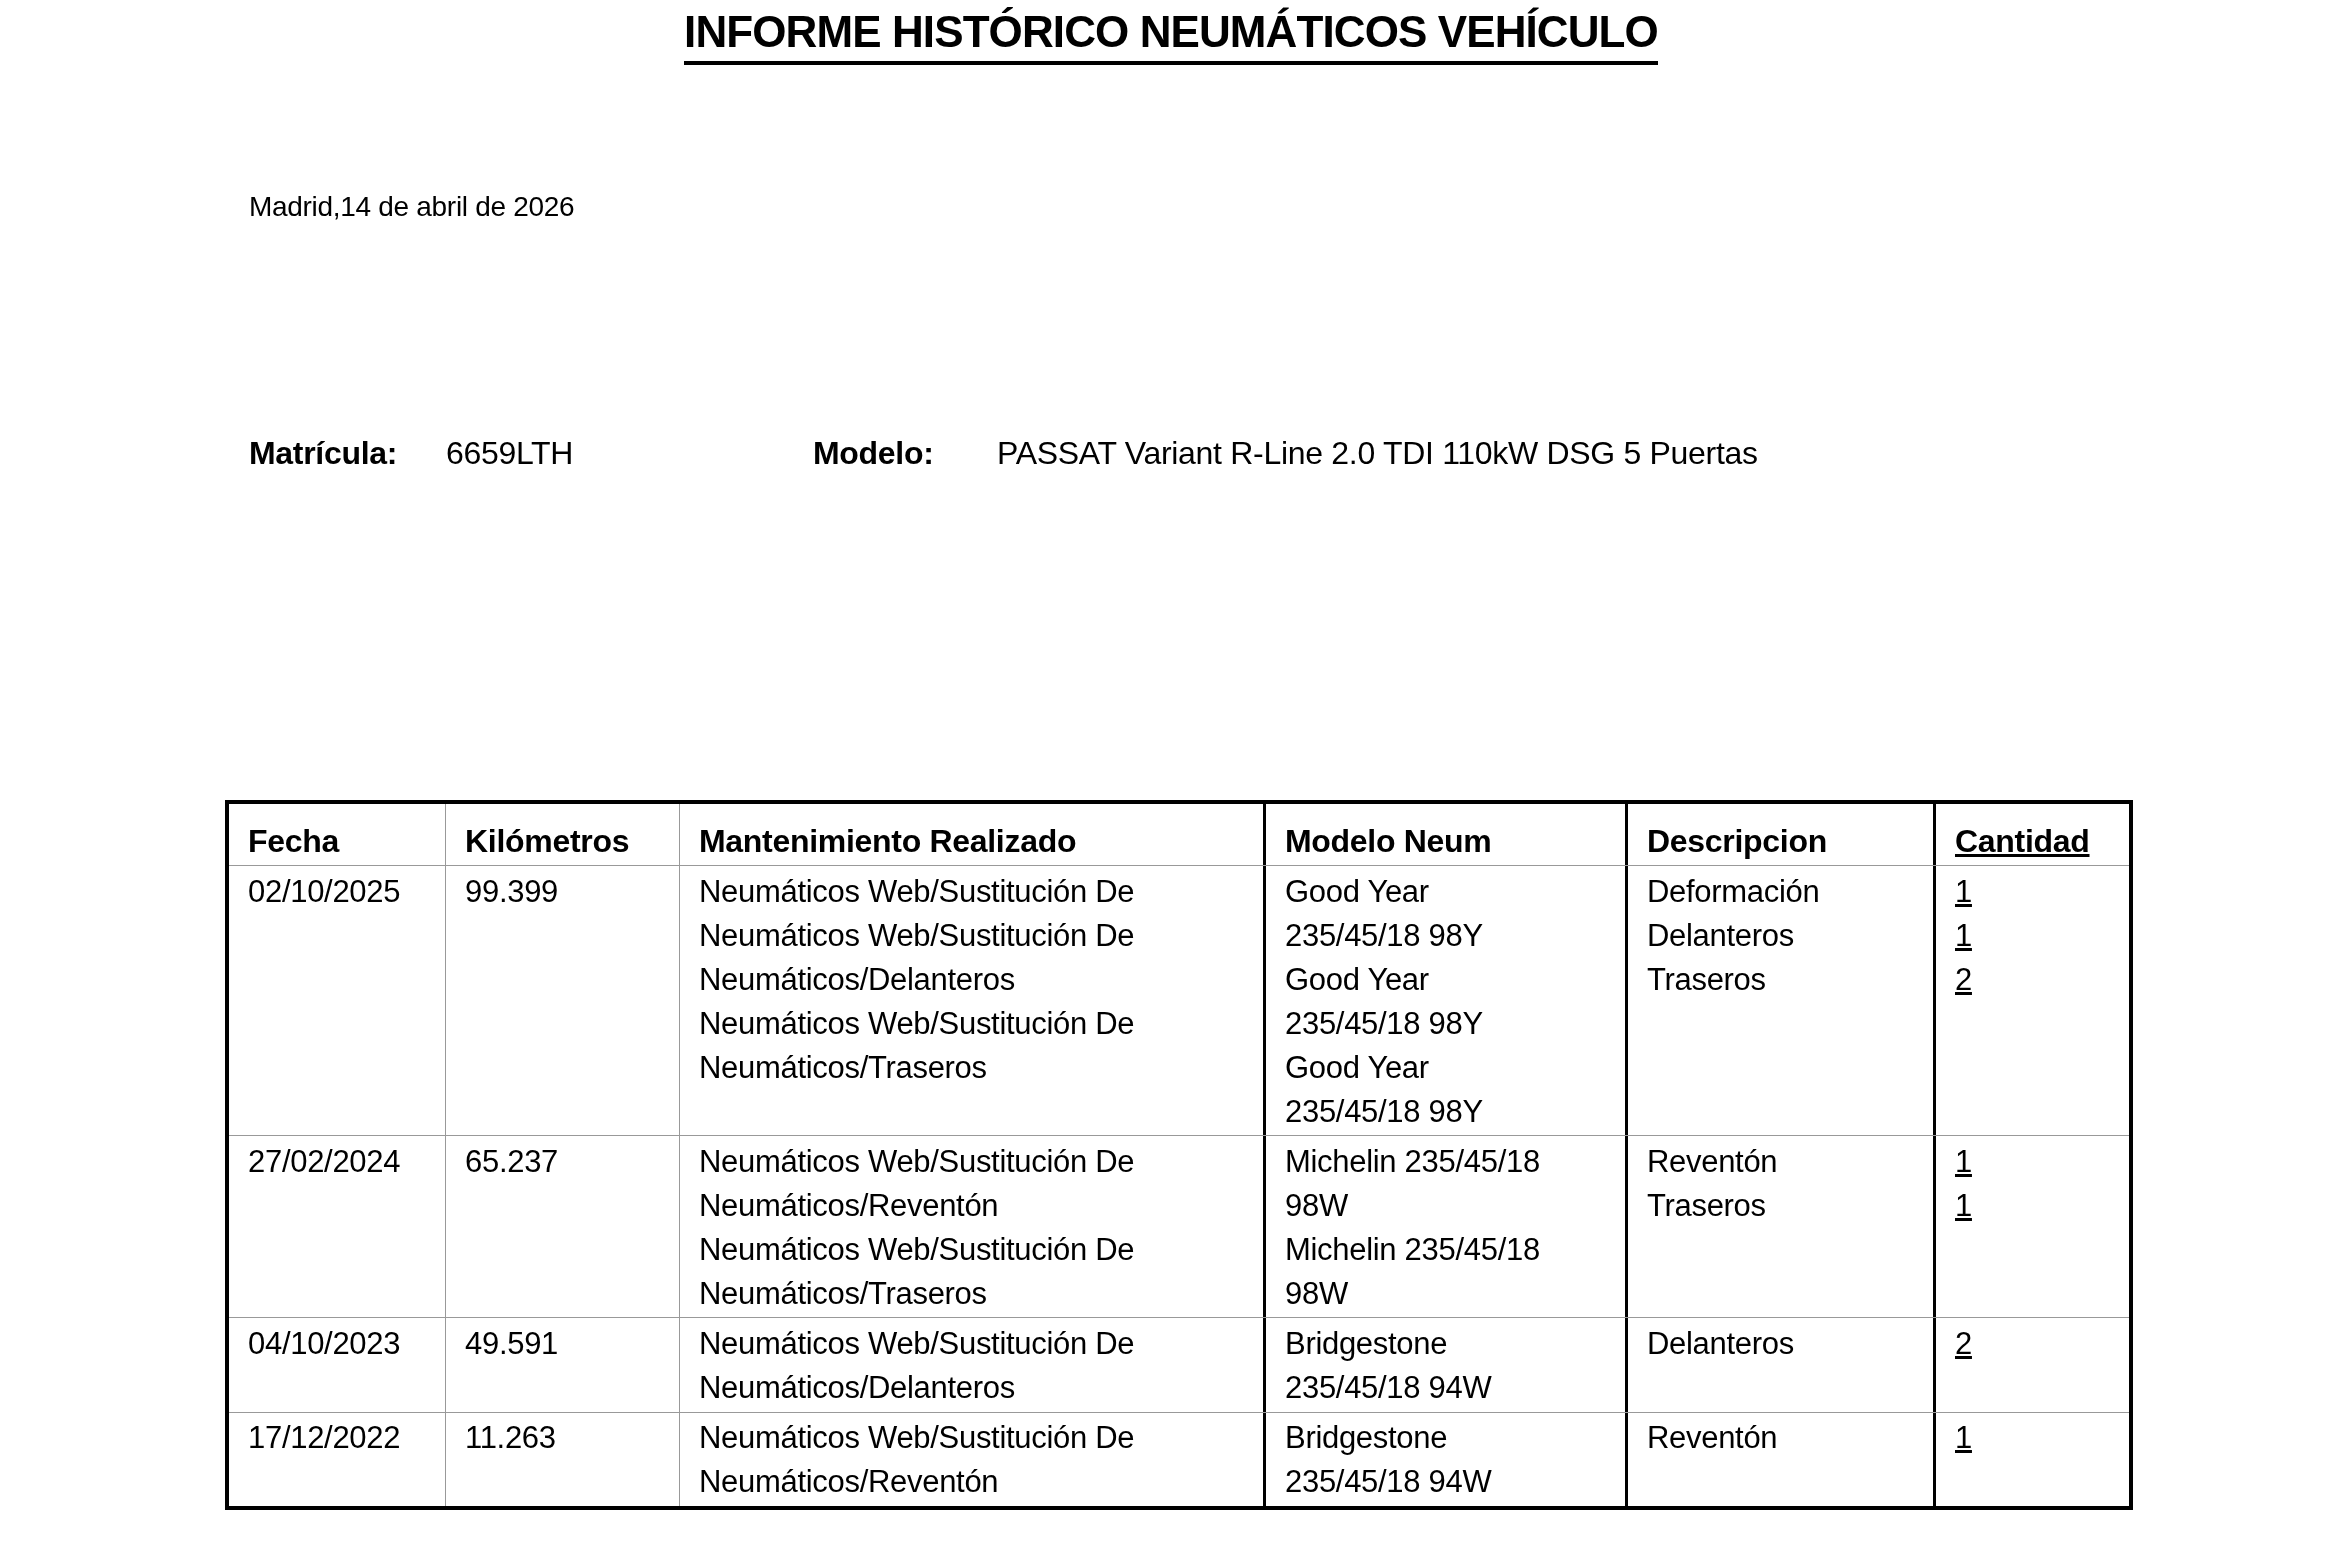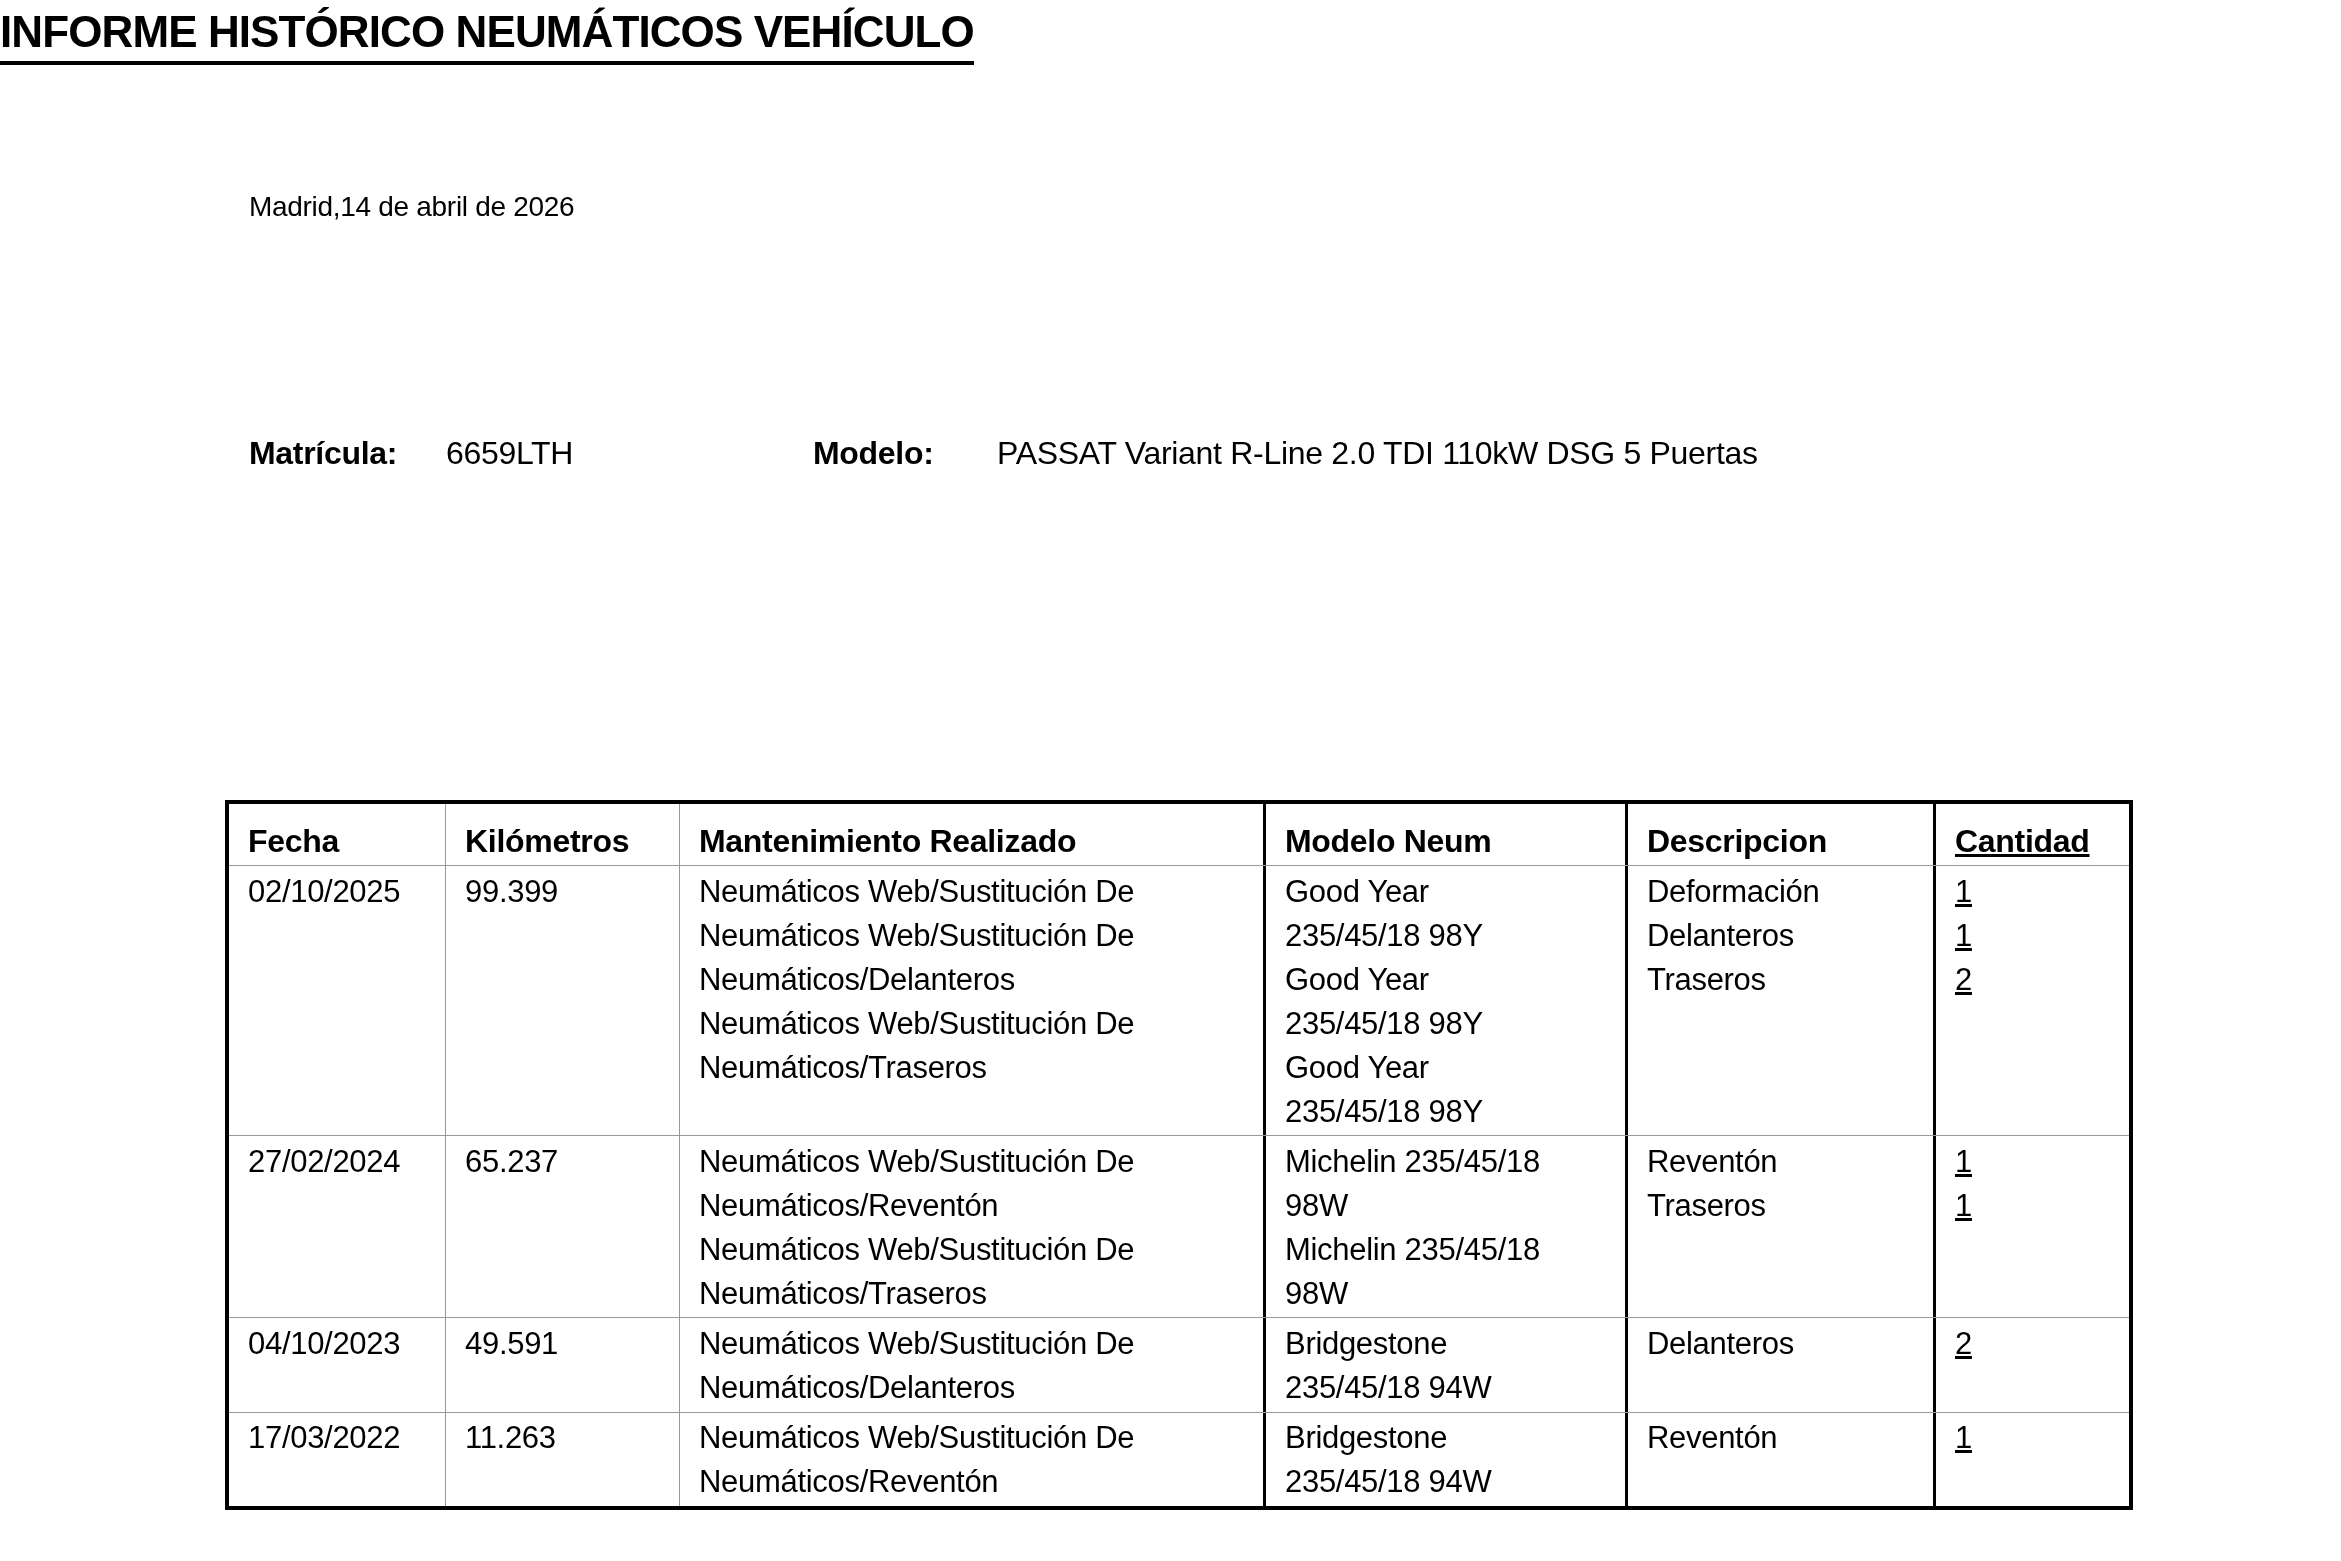--- a/index.html
+++ b/index.html
@@ -4,21 +4,21 @@
 <style>
   html,body { margin:0; padding:0; background:#ffffff; }
   body {
     width:2342px; height:1561px; position:relative;
     font-family:"Liberation Sans","DejaVu Sans",sans-serif;
     color:#000; letter-spacing:-0.3px;
   }
   .page { position:absolute; inset:0; background:#fff; overflow:hidden; }
 
   
-  .title-row { position:absolute; top:7px; left:0; width:100%; text-align:left; }
+  .title-row { position:absolute; top:7px; left:0; width:100%; text-align:center; }
   .title {
     display:inline-block; font-size:44px; font-weight:bold; letter-spacing:-0.9px;
     border-bottom:4.4px solid #000; padding-bottom:3.5px;
   }
 
   
   .date-line { position:absolute; left:249px; top:163px; font-size:28px;margin-top:28px; }
 
   
   .fields { position:absolute; left:0; top:435px; width:100%; height:44px; }
@@ -161,21 +161,21 @@
           </div>
           <div class="cell c4">
             <div class="line">Delanteros</div>
           </div>
           <div class="cell c5">
             <div class="line">2</div>
           </div>
         </div>
         <div class="trow brow">
           <div class="cell c0">
-            <div class="line">17/03/2022</div>
+            <div class="line">17/12/2022</div>
           </div>
           <div class="cell c1">
             <div class="line">11.263</div>
           </div>
           <div class="cell c2">
             <div class="line">Neumáticos Web/Sustitución De</div>
             <div class="line">Neumáticos/Reventón</div>
           </div>
           <div class="cell c3">
             <div class="line">Bridgestone</div>

